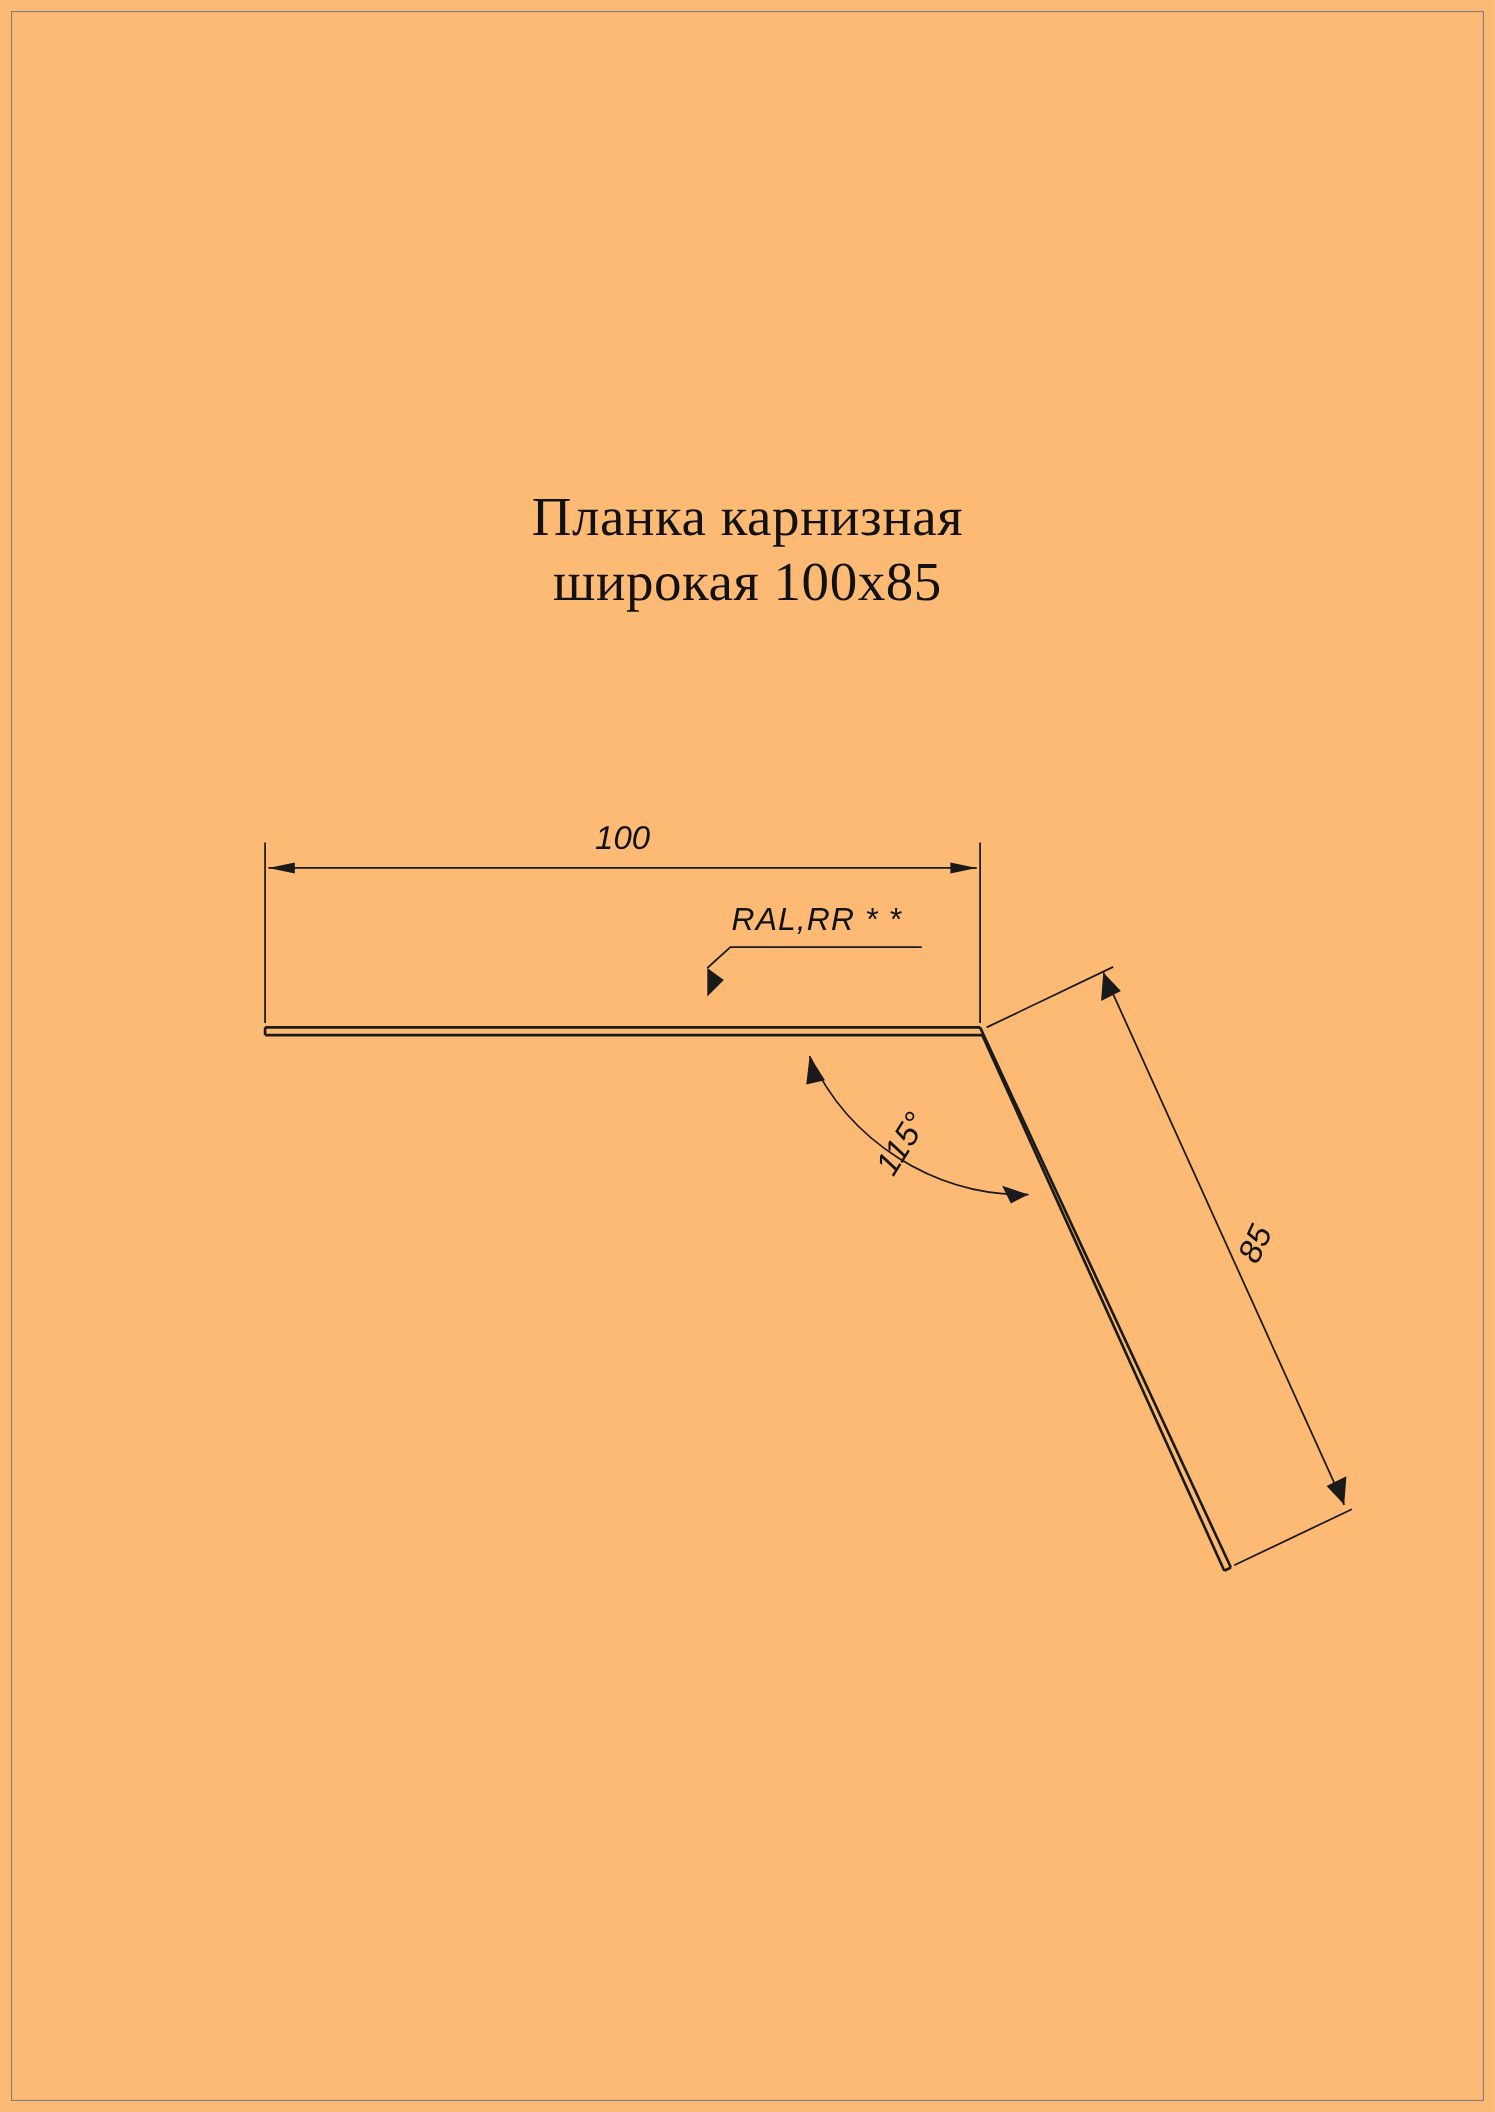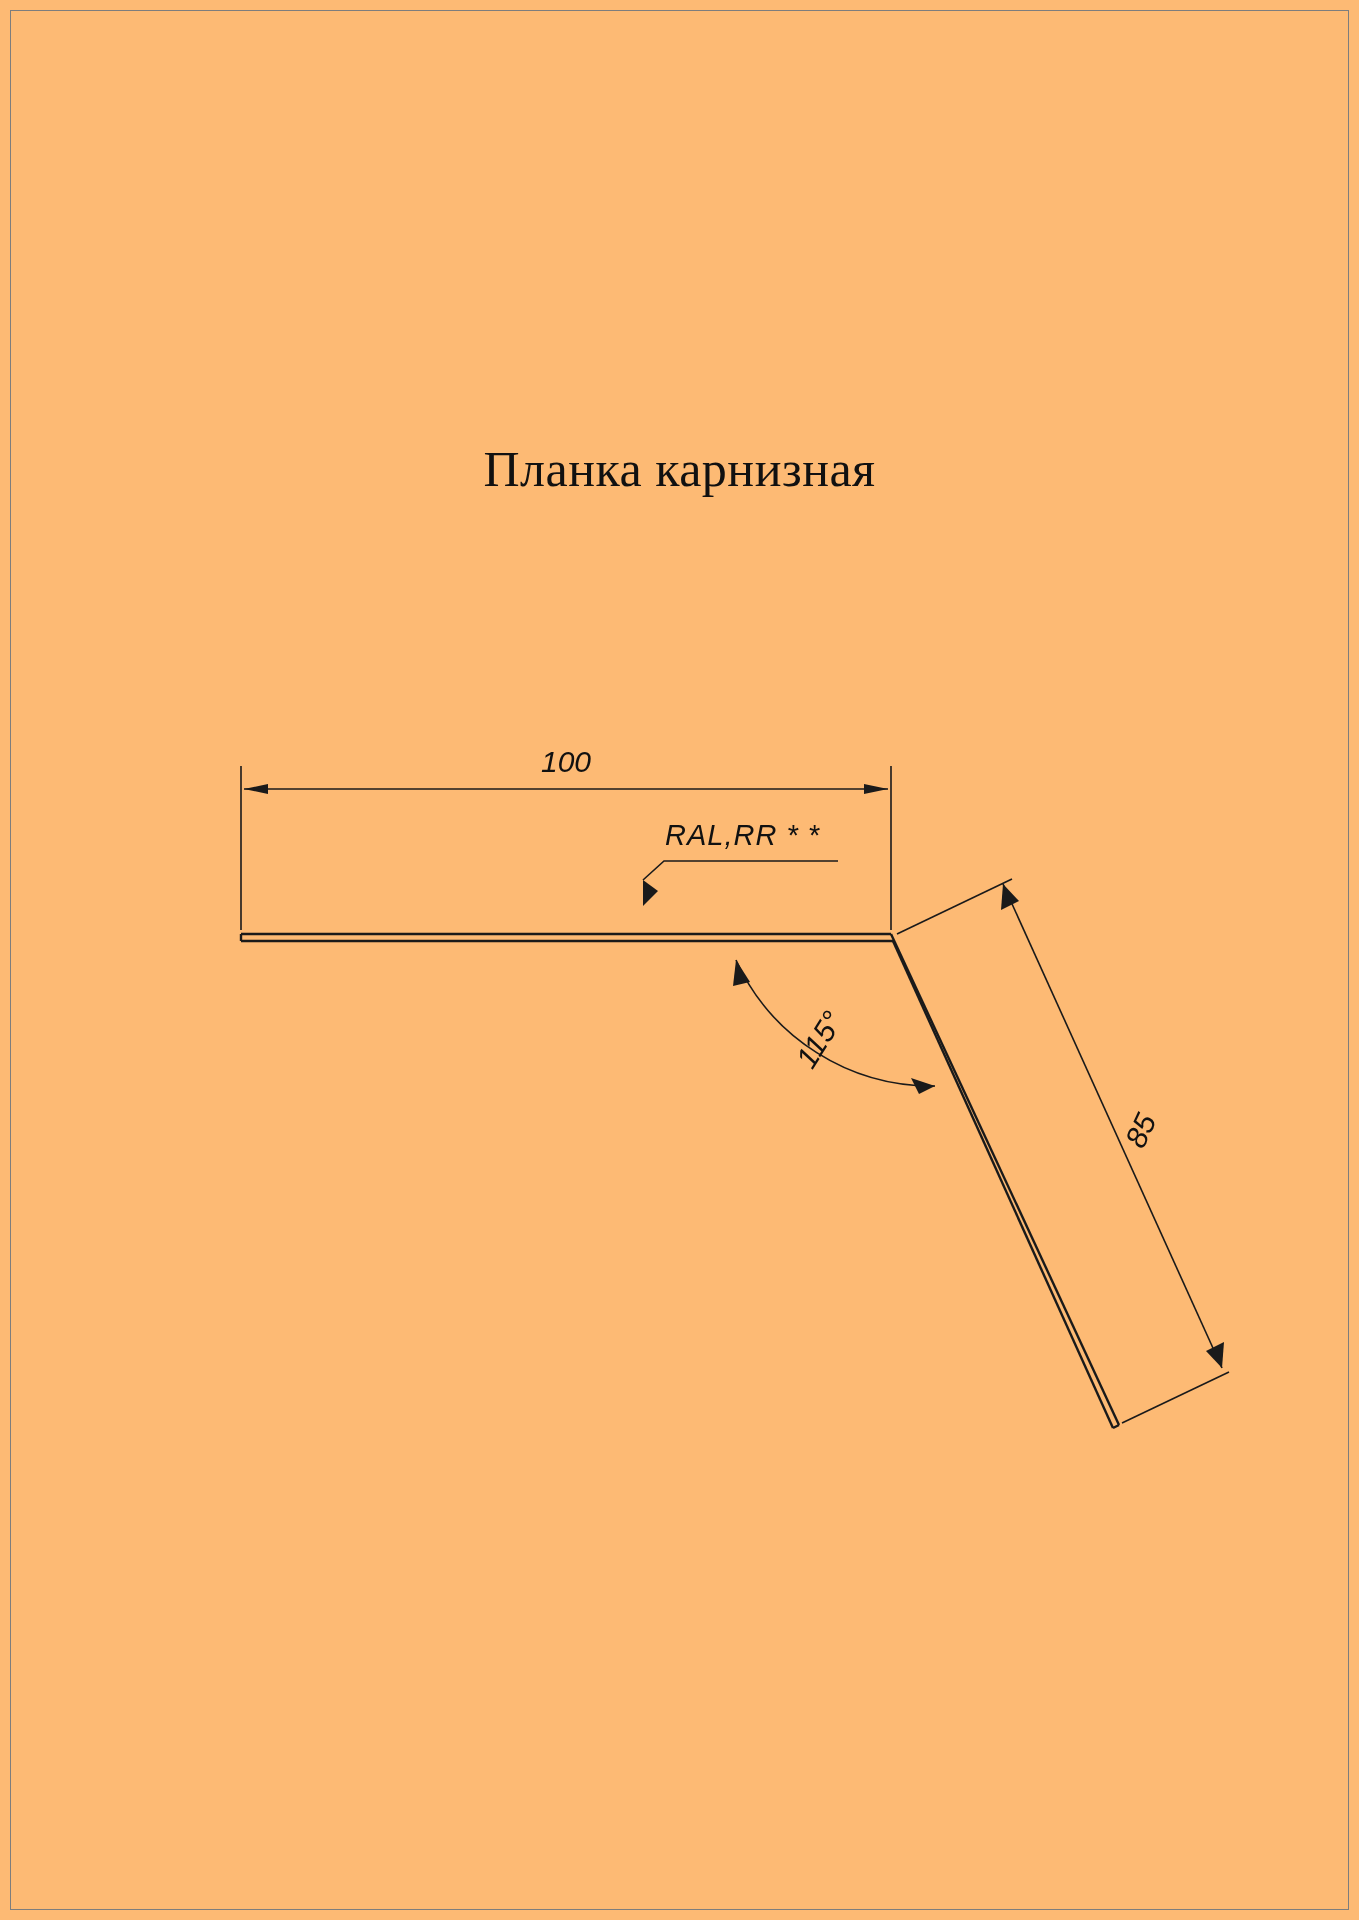--- a/index.html
+++ b/index.html
@@ -72,20 +72,21 @@
 </style>
 </head>
 <body>
 
 <div id="sheet">
 
   <div id="sheet-border"></div>
 
   <div id="title-block">
     <span class="title-line">Планка карнизная</span>
+    <span class="title-line">широкая 100x85</span>
   </div>
 
   <div id="drawing-area">
     <svg id="drawing" width="1359" height="1920" viewBox="0 0 1359 1920" xmlns="http://www.w3.org/2000/svg">
 
       <g fill="none" stroke="#1a1a1a" stroke-width="2.4" stroke-linejoin="miter">
 
         <path d="M 241 934 L 891 934"></path>
         <path d="M 241 941 L 893 941"></path>
         <path d="M 241 934 L 241 941"></path>

